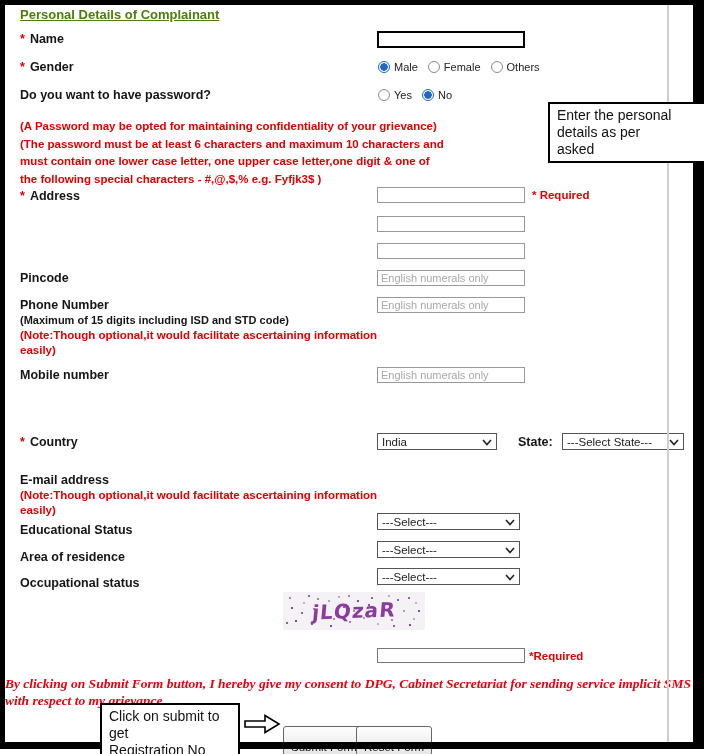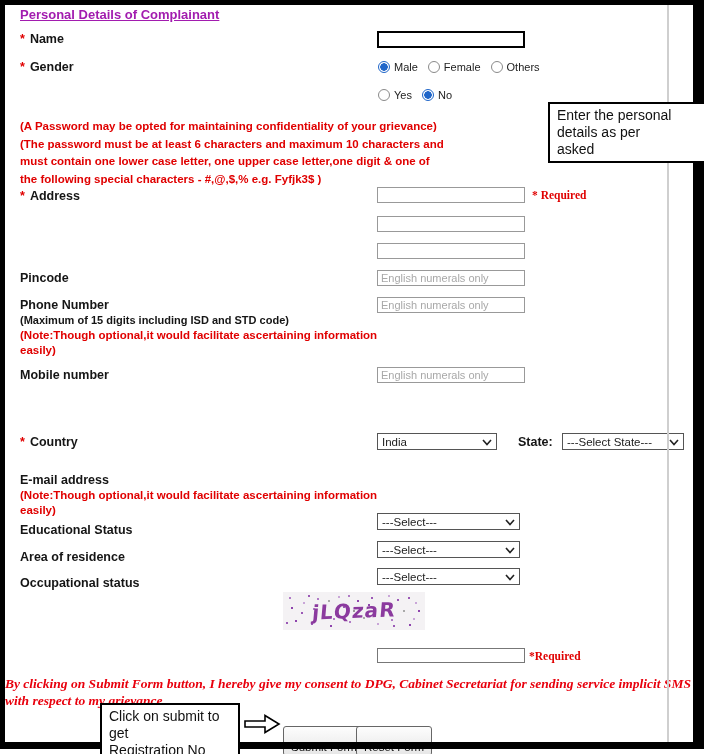--- a/index.html
+++ b/index.html
@@ -5,28 +5,28 @@
   * { margin:0; padding:0; box-sizing:border-box; }
   html,body { width:704px; height:754px; background:#fff; font-family:"Liberation Sans", sans-serif; overflow:hidden; }
   .page { position:relative; width:704px; height:754px; background:#fff; }
 
   .frame { position:absolute; left:0; top:0; width:704px; height:749px;
            border:5px solid #000; border-right-width:11px; border-bottom-width:7px;
            pointer-events:none; z-index:50; }
   .vline { position:absolute; left:667px; top:5px; width:2px; height:737px; background:#cfcfcf; }
 
   .title { position:absolute; left:20px; top:7px; font-size:13px; font-weight:bold;
-           text-decoration:underline; color:#a21caf; }
+           text-decoration:underline; color:#4d7c0f; }
 
   .lbl { position:absolute; font-size:12.5px; font-weight:bold; color:#151515; white-space:nowrap; }
   .ast { color:var(--note-red); margin-right:5px; font-weight:bold; }
   .sub { position:absolute; font-size:11px; font-weight:bold; color:#151515; white-space:nowrap; }
   .rednote { position:absolute; font-size:11.5px; font-weight:bold; color:var(--note-red);
              white-space:pre-line; line-height:15px; }
-  .req { position:absolute; font-size:11.5px; font-weight:bold; color:var(--note-red); white-space:nowrap;font-family:Liberation Serif, serif; }
+  .req { position:absolute; font-size:11.5px; font-weight:bold; color:var(--note-red); white-space:nowrap; }
 
   .inp { position:absolute; width:148px; height:16px; border:1px solid #999; background:#fff;
          font-size:11px; font-family:"Liberation Sans", sans-serif; padding:0 3px; color:#333; }
   .inp::placeholder { color:#a8a8a8; opacity:1; }
   .inp.black { height:17px; border:2px solid #000; }
   .inp.dark { border:1px solid #777; height:15px; }
 
   .radio-group { position:absolute; display:flex; align-items:center; gap:4px; }
   .radio { width:12px; height:12px; border:1px solid #8a8a8a; border-radius:50%;
            background:#fff; display:inline-block; flex:0 0 auto; }
@@ -84,20 +84,21 @@
   <div class="lbl" style="left:20px;top:60px"><span class="ast">*</span><span>Gender</span></div>
   <div class="radio-group" style="left:378px;top:61px">
     <span class="radio checked"></span>
     <span class="radio-lbl">Male</span>
     <span class="radio"></span>
     <span class="radio-lbl">Female</span>
     <span class="radio"></span>
     <span class="radio-lbl">Others</span>
   </div>
 
+  <div class="lbl" style="left:20px;top:88px">Do you want to have password?</div>
   <div class="radio-group" style="left:378px;top:89px">
     <span class="radio"></span>
     <span class="radio-lbl">Yes</span>
     <span class="radio checked"></span>
     <span class="radio-lbl">No</span>
   </div>
 
   <div class="ann-box" style="left:548px;top:102px;width:174px;min-height:56px">Enter the personal
 details as per
 asked</div>

